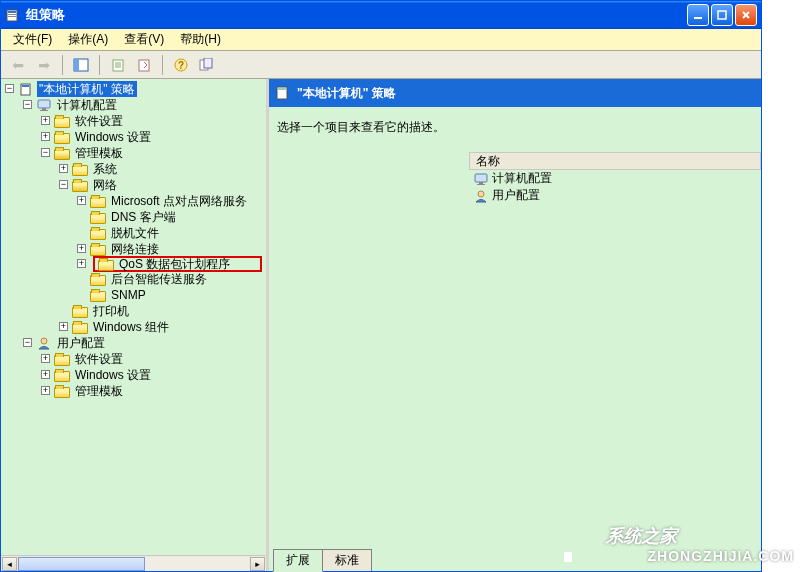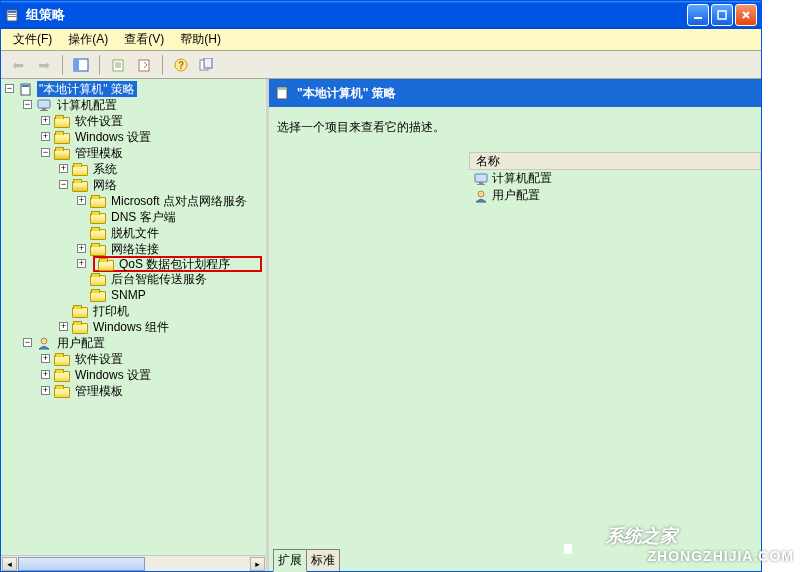--- a/index.html
+++ b/index.html
@@ -60,25 +60,25 @@
 .right-body { flex: 1; display: flex; }
 .desc-col { width: 200px; padding: 12px 8px; }
 .list-col { flex: 1; }
 .col-head { height: 18px; background: #ece9d8; border: 1px solid #c8c8c8; display: flex; align-items: center; padding: 0 6px; font-size: 12px; margin-top: 45px; }
 .right-item { display: flex; align-items: center; height: 17px; padding: 0 4px; }
 .right-item .ricon { width: 16px; height: 14px; margin-right: 3px; display:inline-flex; align-items:center; justify-content:center; }
 .right-item .ricon svg { width:14px; height:14px; }
 
 
 .tabs { height: 22px; display: flex; align-items: flex-end; padding-left: 4px; background: #d6f3d6; }
-.tab { padding: 2px 4px; border: 1px solid #808080; border-bottom: none; background: #ece9d8; font-size: 12px; margin-right: -1px; position: relative; }
+.tab { padding: 2px 12px; border: 1px solid #808080; border-bottom: none; background: #ece9d8; font-size: 12px; margin-right: -1px; position: relative; }
 .tab.active { background: #d6f3d6; border-bottom: 1px solid #d6f3d6; margin-bottom: -1px; }
 
 
-.watermark { position: absolute; right: 8px; bottom: 8px; color: #fff; font-style: italic; font-weight: bold; font-size: 18px; text-shadow: 0 0 3px rgba(0,0,0,.5); display:flex; align-items:flex-start; gap:20px; }
+.watermark { position: absolute; right: 8px; bottom: 8px; color: #fff; font-style: italic; font-weight: bold; font-size: 18px; text-shadow: 0 0 3px rgba(0,0,0,.5); display:flex; align-items:flex-end; gap:20px; }
 .watermark .sub { font-size: 14px; display: block; font-style: normal; font-weight: bold; letter-spacing: 1px; padding-left: 42px; }
 </style>
 </head>
 <body>
 
 <div class="window">
 
   <div class="titlebar">
     <span class="title-icon">
       <svg viewBox="0 0 16 16">

